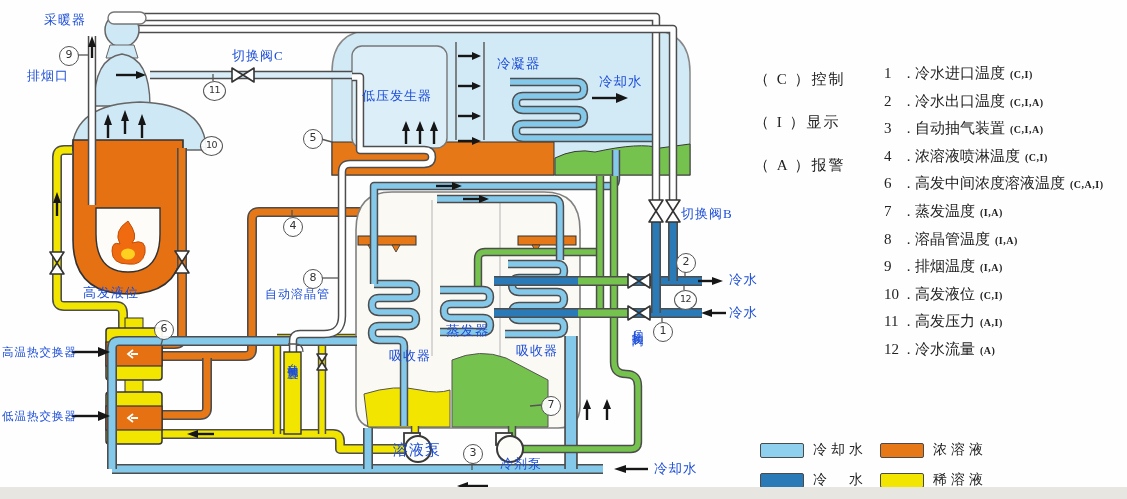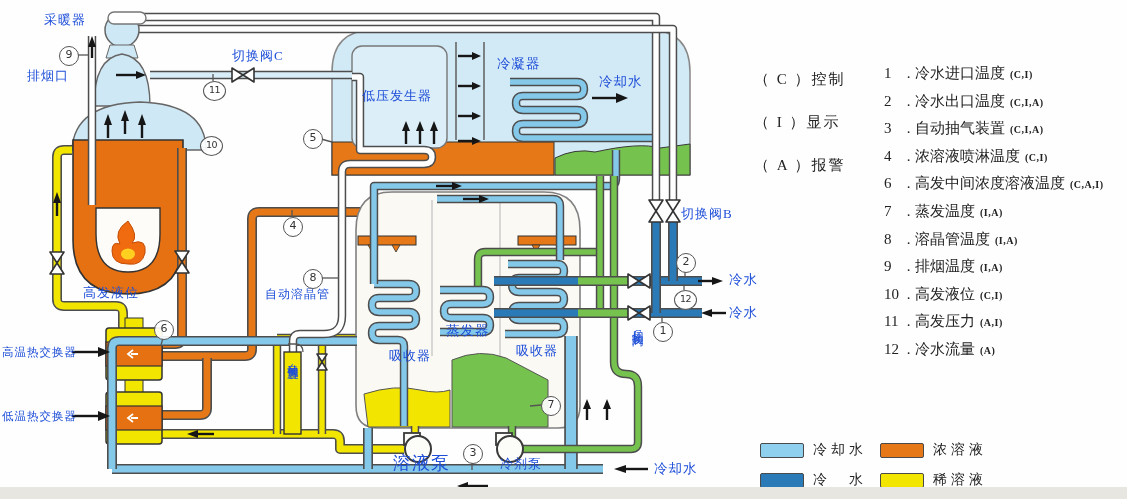--- a/index.html
+++ b/index.html
@@ -419,21 +419,21 @@
 <div class="lbl" style="left:2px;top:346px;font-size:11.5px">高温热交换器</div>
 <div class="lbl" style="left:2px;top:410px;font-size:11.5px">低温热交换器</div>
 <div class="lbl" style="left:265px;top:288px;font-size:12px">自动溶晶管</div>
 <div class="lbl vlbl" style="left:286px;top:355px;font-size:11px;letter-spacing:1px">自动抽气装置</div>
 <div class="lbl" style="left:362px;top:89px;font-size:13px">低压发生器</div>
 <div class="lbl" style="left:497px;top:56px;font-size:13.5px">冷凝器</div>
 <div class="lbl" style="left:599px;top:74px;font-size:13.5px">冷却水</div>
 <div class="lbl" style="left:446px;top:323px;font-size:13.5px">蒸发器</div>
 <div class="lbl" style="left:389px;top:349px">吸收器</div>
 <div class="lbl" style="left:516px;top:344px">吸收器</div>
-<div class="lbl" style="left:393px;top:453px;font-size:18px">溶液泵</div>
+<div class="lbl" style="left:393px;top:442px;font-size:15px">溶液泵</div>
 <div class="lbl" style="left:500px;top:457px;font-size:13px">冷剂泵</div>
 <div class="lbl" style="left:681px;top:207px">切换阀B</div>
 <div class="lbl vlbl" style="left:630px;top:321px;font-size:12px">切换阀C</div>
 <div class="lbl" style="left:729px;top:272px;font-size:13.5px">冷水</div>
 <div class="lbl" style="left:729px;top:305px;font-size:13.5px">冷水</div>
 <div class="lbl" style="left:654px;top:461px;font-size:13.5px">冷却水</div>
 
 <div class="badge" style="left:59px;top:46px">9</div>
 <div class="badge w" style="left:203px;top:81px">11</div>
 <div class="badge w" style="left:200px;top:136px">10</div>

